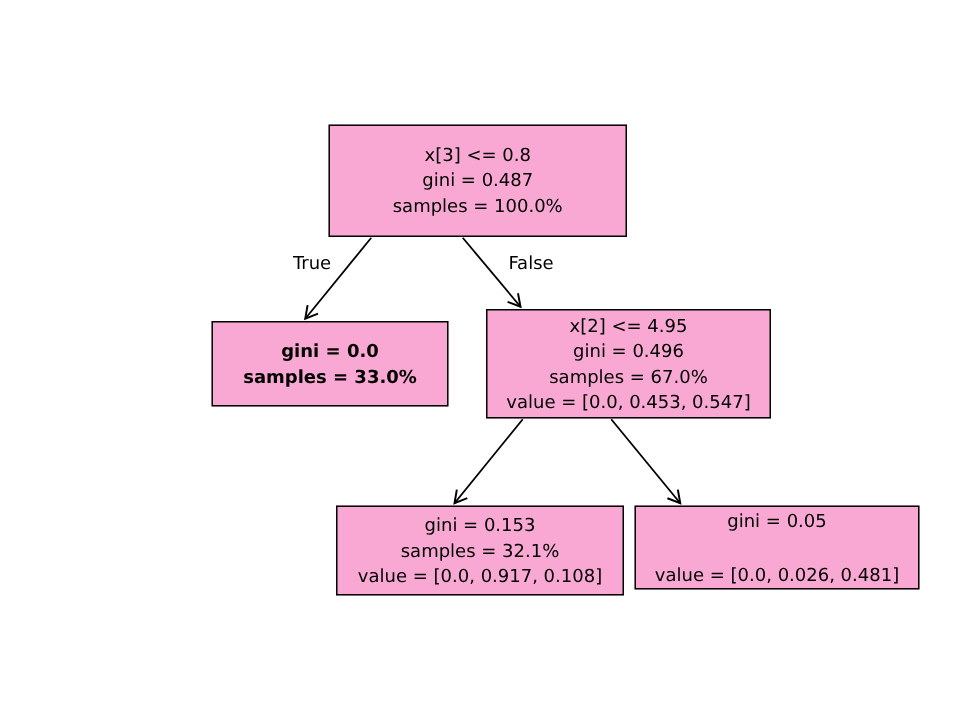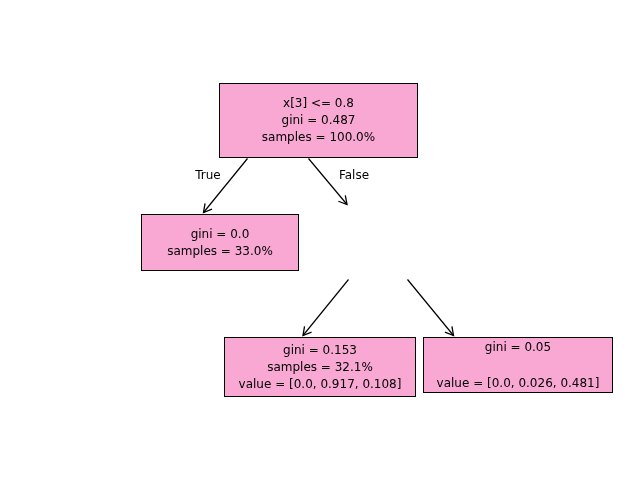--- a/index.html
+++ b/index.html
@@ -32,21 +32,21 @@
     flex-direction: column;
     justify-content: center;
     align-items: center;
     text-align: center;
     font-size: 12px;
     line-height: 17px;
     white-space: nowrap;
     margin-left: 41px;
   }
   .node-root   { left: 178px; top:  83px; width: 199px; height: 75px; }
-  .node-left   { left: 100px; top: 214px; width: 158px; height: 57px; }
+  .node-left   { left: 100px; top: 214px; width: 158px; height: 57px; font-weight: bold; }
   .node-right  { left: 283px; top: 206px; width: 190px; height: 73px; }
   .node-leaf-l { left: 183px; top: 337px; width: 192px; height: 60px; }
   .node-leaf-r { left: 382px; top: 337px; width: 190px; height: 56px; gap: 19px; }
   .edge-label {
     position: absolute;
     font-size: 12px;
     line-height: 14px;
     width: 50px;
     text-align: center;
   }
@@ -77,20 +77,26 @@
     <div>x[3] &lt;= 0.8</div>
     <div>gini = 0.487</div>
     <div>samples = 100.0%</div>
   </div>
 
   <div class="tree-node node-left">
     <div>gini = 0.0</div>
     <div>samples = 33.0%</div>
   </div>
 
+  <div class="tree-node node-right">
+    <div>x[2] &lt;= 4.95</div>
+    <div>gini = 0.496</div>
+    <div>samples = 67.0%</div>
+    <div>value = [0.0, 0.453, 0.547]</div>
+  </div>
 
   <div class="tree-node node-leaf-l">
     <div>gini = 0.153</div>
     <div>samples = 32.1%</div>
     <div>value = [0.0, 0.917, 0.108]</div>
   </div>
 
   <div class="tree-node node-leaf-r">
     <div>gini = 0.05</div>
     <div>value = [0.0, 0.026, 0.481]</div>

